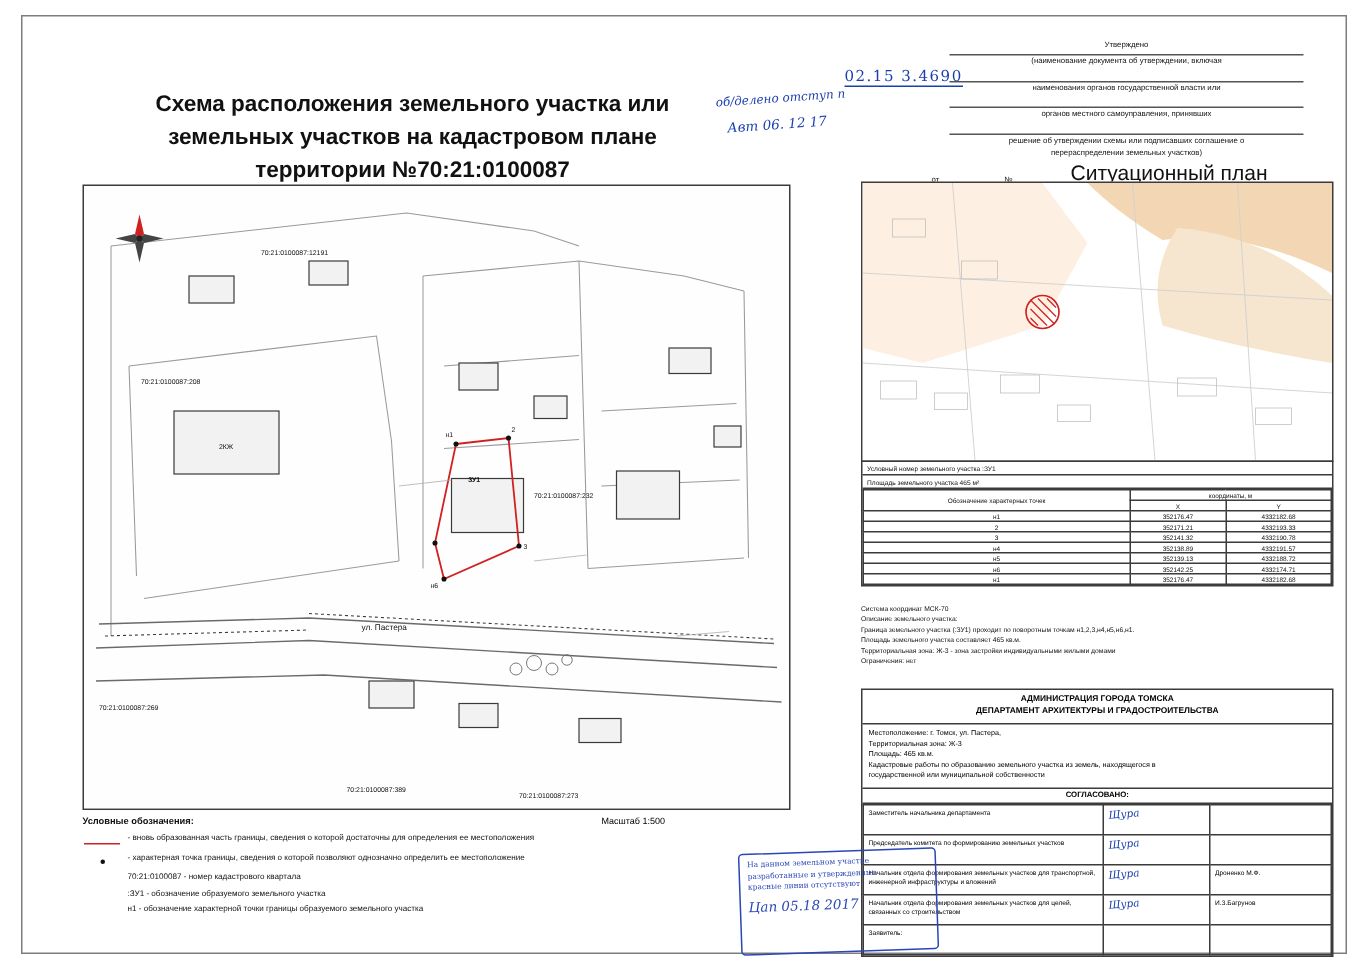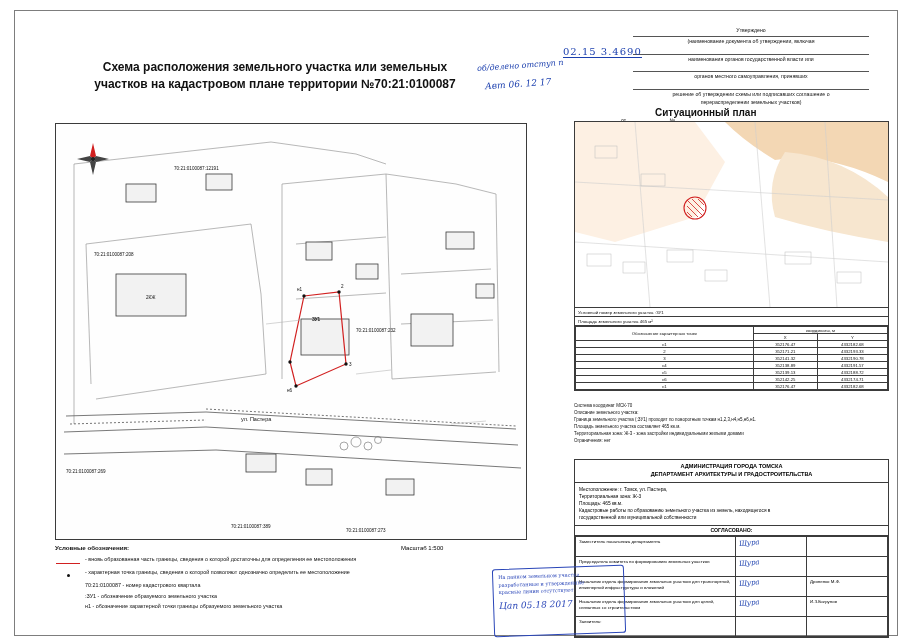--- a/index.html
+++ b/index.html
@@ -12,21 +12,21 @@
     position:absolute;left:14px;top:10px;width:882px;height:624px;
     border:1px solid #7d7d7d;background:#fff;
   }
   
   .abs{position:absolute;}
   .bold{font-weight:bold;}
 
   
   #doc-title{
     left:60px;top:48px;width:400px;text-align:center;
-    font-size:12px;font-weight:bold;line-height:1.45;color:#111;
+    font-size:15px;font-weight:bold;line-height:1.45;color:#111;
   }
 
   
   #approve{
     left:600px;top:14px;width:272px;font-size:5.2px;color:#111;text-align:center;
     line-height:1.5;
   }
   #approve .ln{margin-top:9px;}
   #approve .ln.first{margin-top:2px;}
   #approve .rule{border-top:1px solid #555;margin:1px 18px 1px 18px;height:0;}
@@ -55,21 +55,21 @@
   #legend .hd{font-weight:bold;font-size:6.2px;margin-bottom:2px;}
   #legend .row{display:flex;align-items:flex-start;gap:4px;margin-top:2px;}
   #legend .key{width:26px;flex:0 0 26px;text-align:center;padding-top:3px;}
   #legend .redline{display:inline-block;width:24px;height:0;border-top:1.2px solid #d12020;}
   #legend .dot{display:inline-block;width:3px;height:3px;border-radius:50%;background:#111;}
   #legend .txt{flex:1;}
   #scale{left:386px;top:534px;font-size:6px;}
 
   
   #sit-title{
-    left:640px;top:96px;width:190px;text-align:left;font-weight:bold;font-size:10px;color:#111;
+    left:640px;top:96px;width:190px;text-align:right;font-weight:normal;font-size:14px;color:#111;
   }
   #sit-frame{
     left:559px;top:110px;width:313px;height:185px;border:1px solid #3b3b3b;background:#fff;overflow:hidden;
   }
 
   
   #coord-box{left:559px;top:296px;width:313px;border:1px solid #3b3b3b;font-size:4.4px;color:#111;}
   #coord-box .hdline{padding:1.5px 3px;border-bottom:1px solid #3b3b3b;}
   table.coord{border-collapse:collapse;width:100%;font-size:4.3px;}
   table.coord td,table.coord th{border:1px solid #3b3b3b;padding:0.5px 2px;text-align:center;font-weight:normal;}

